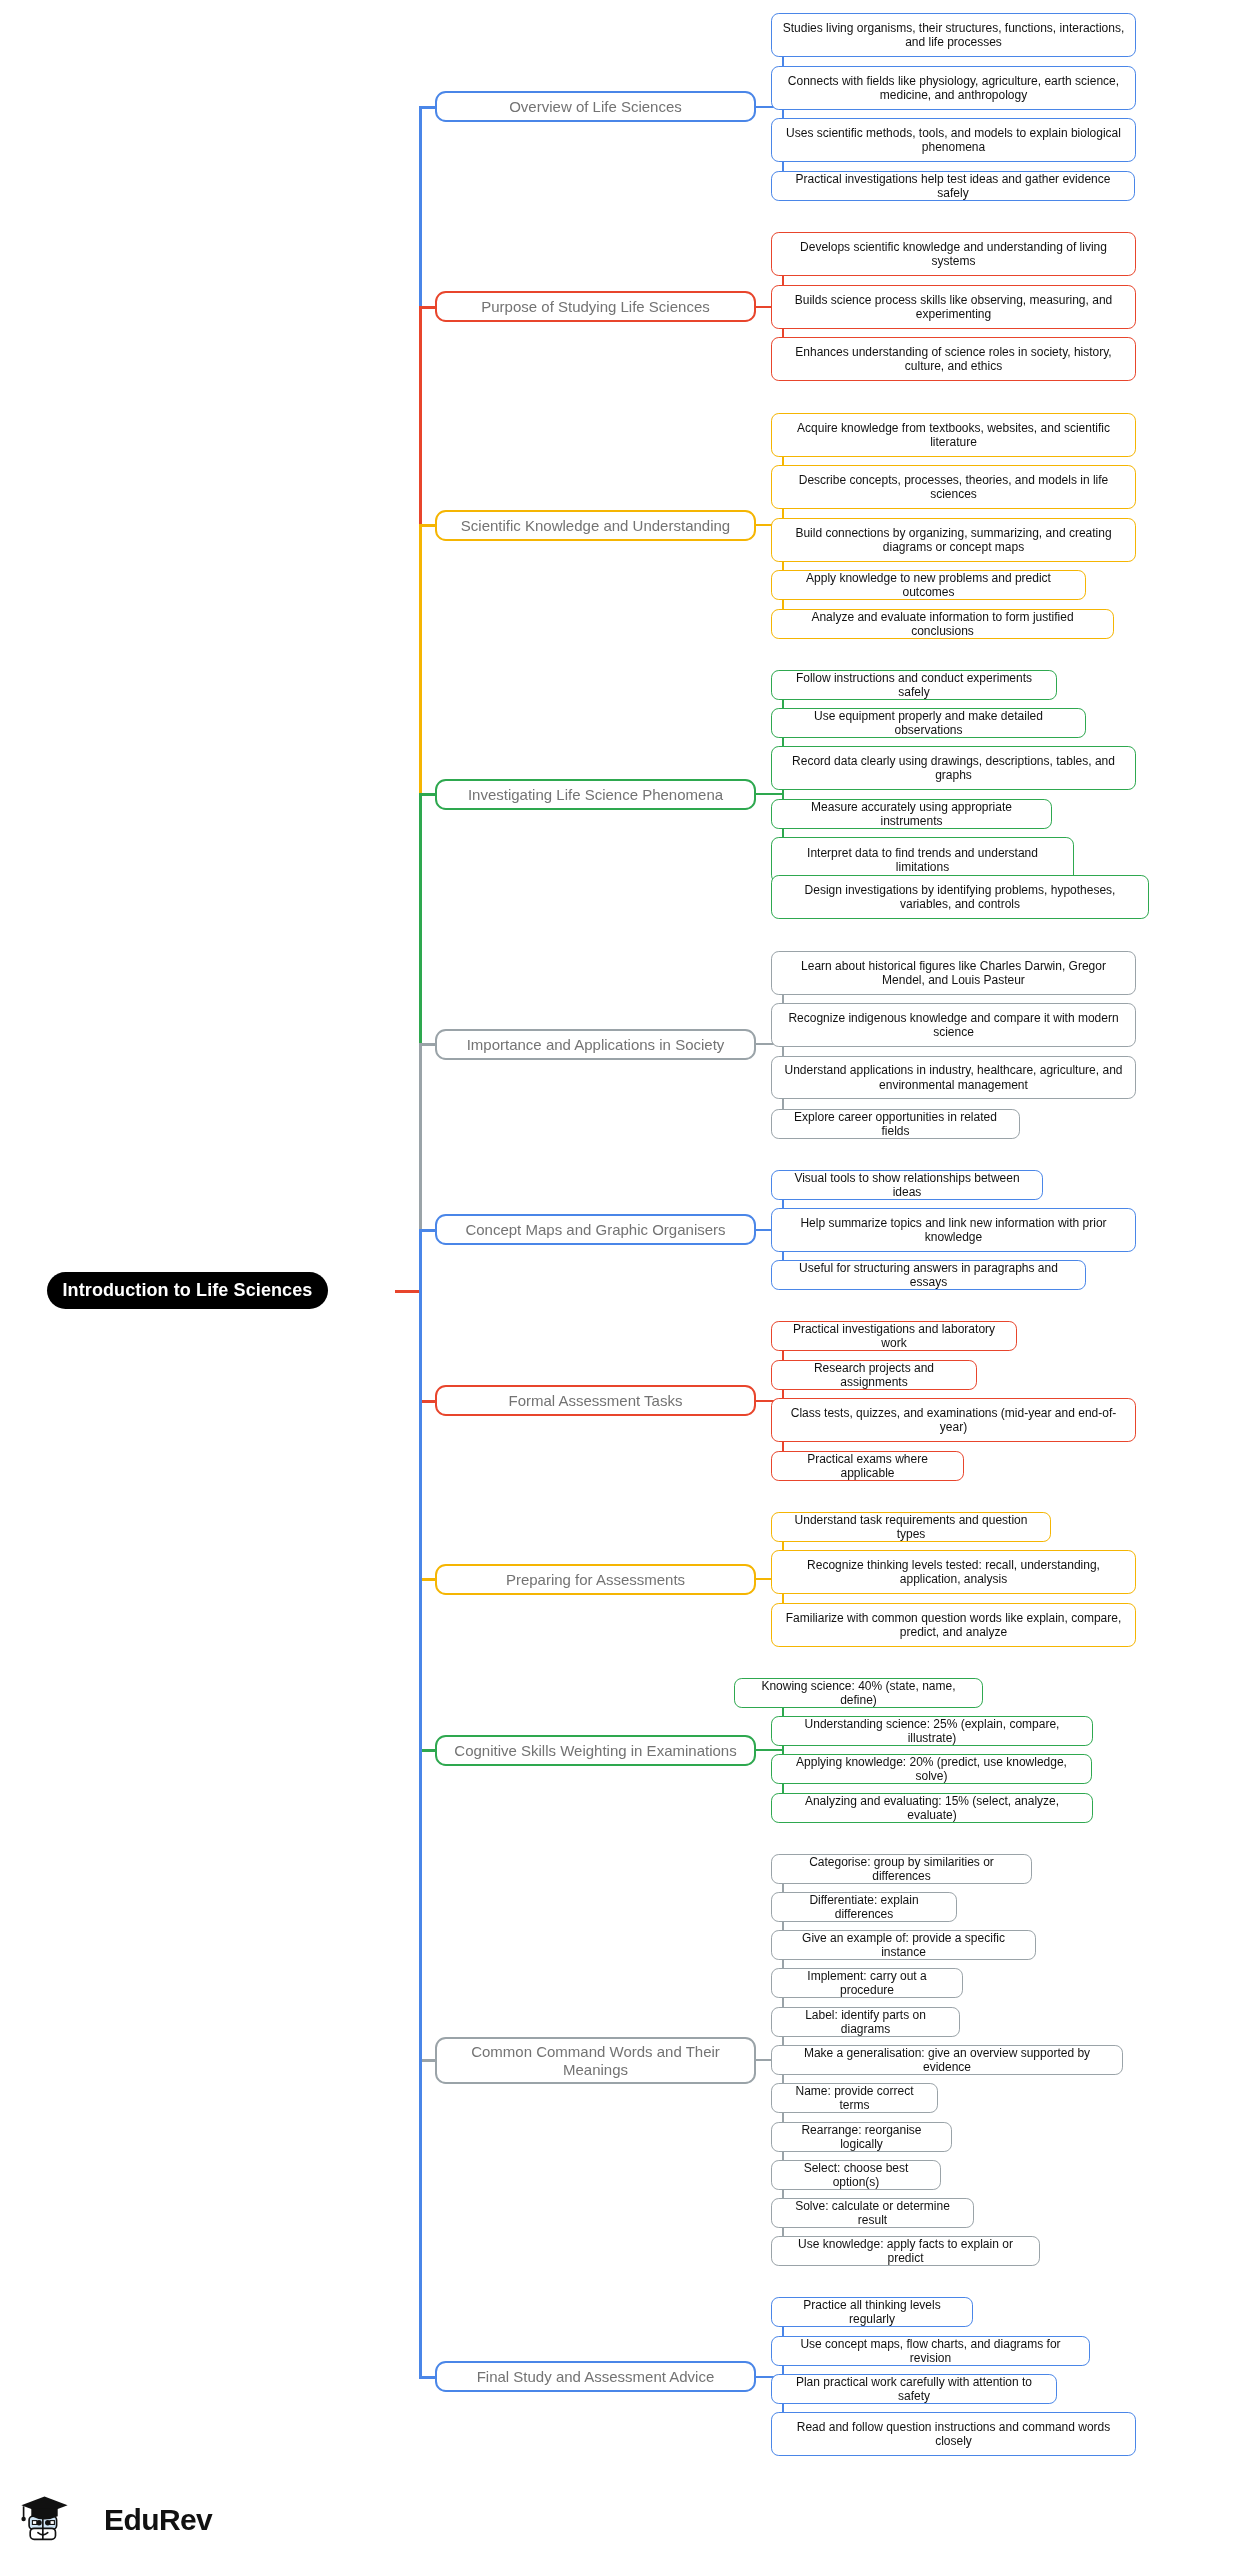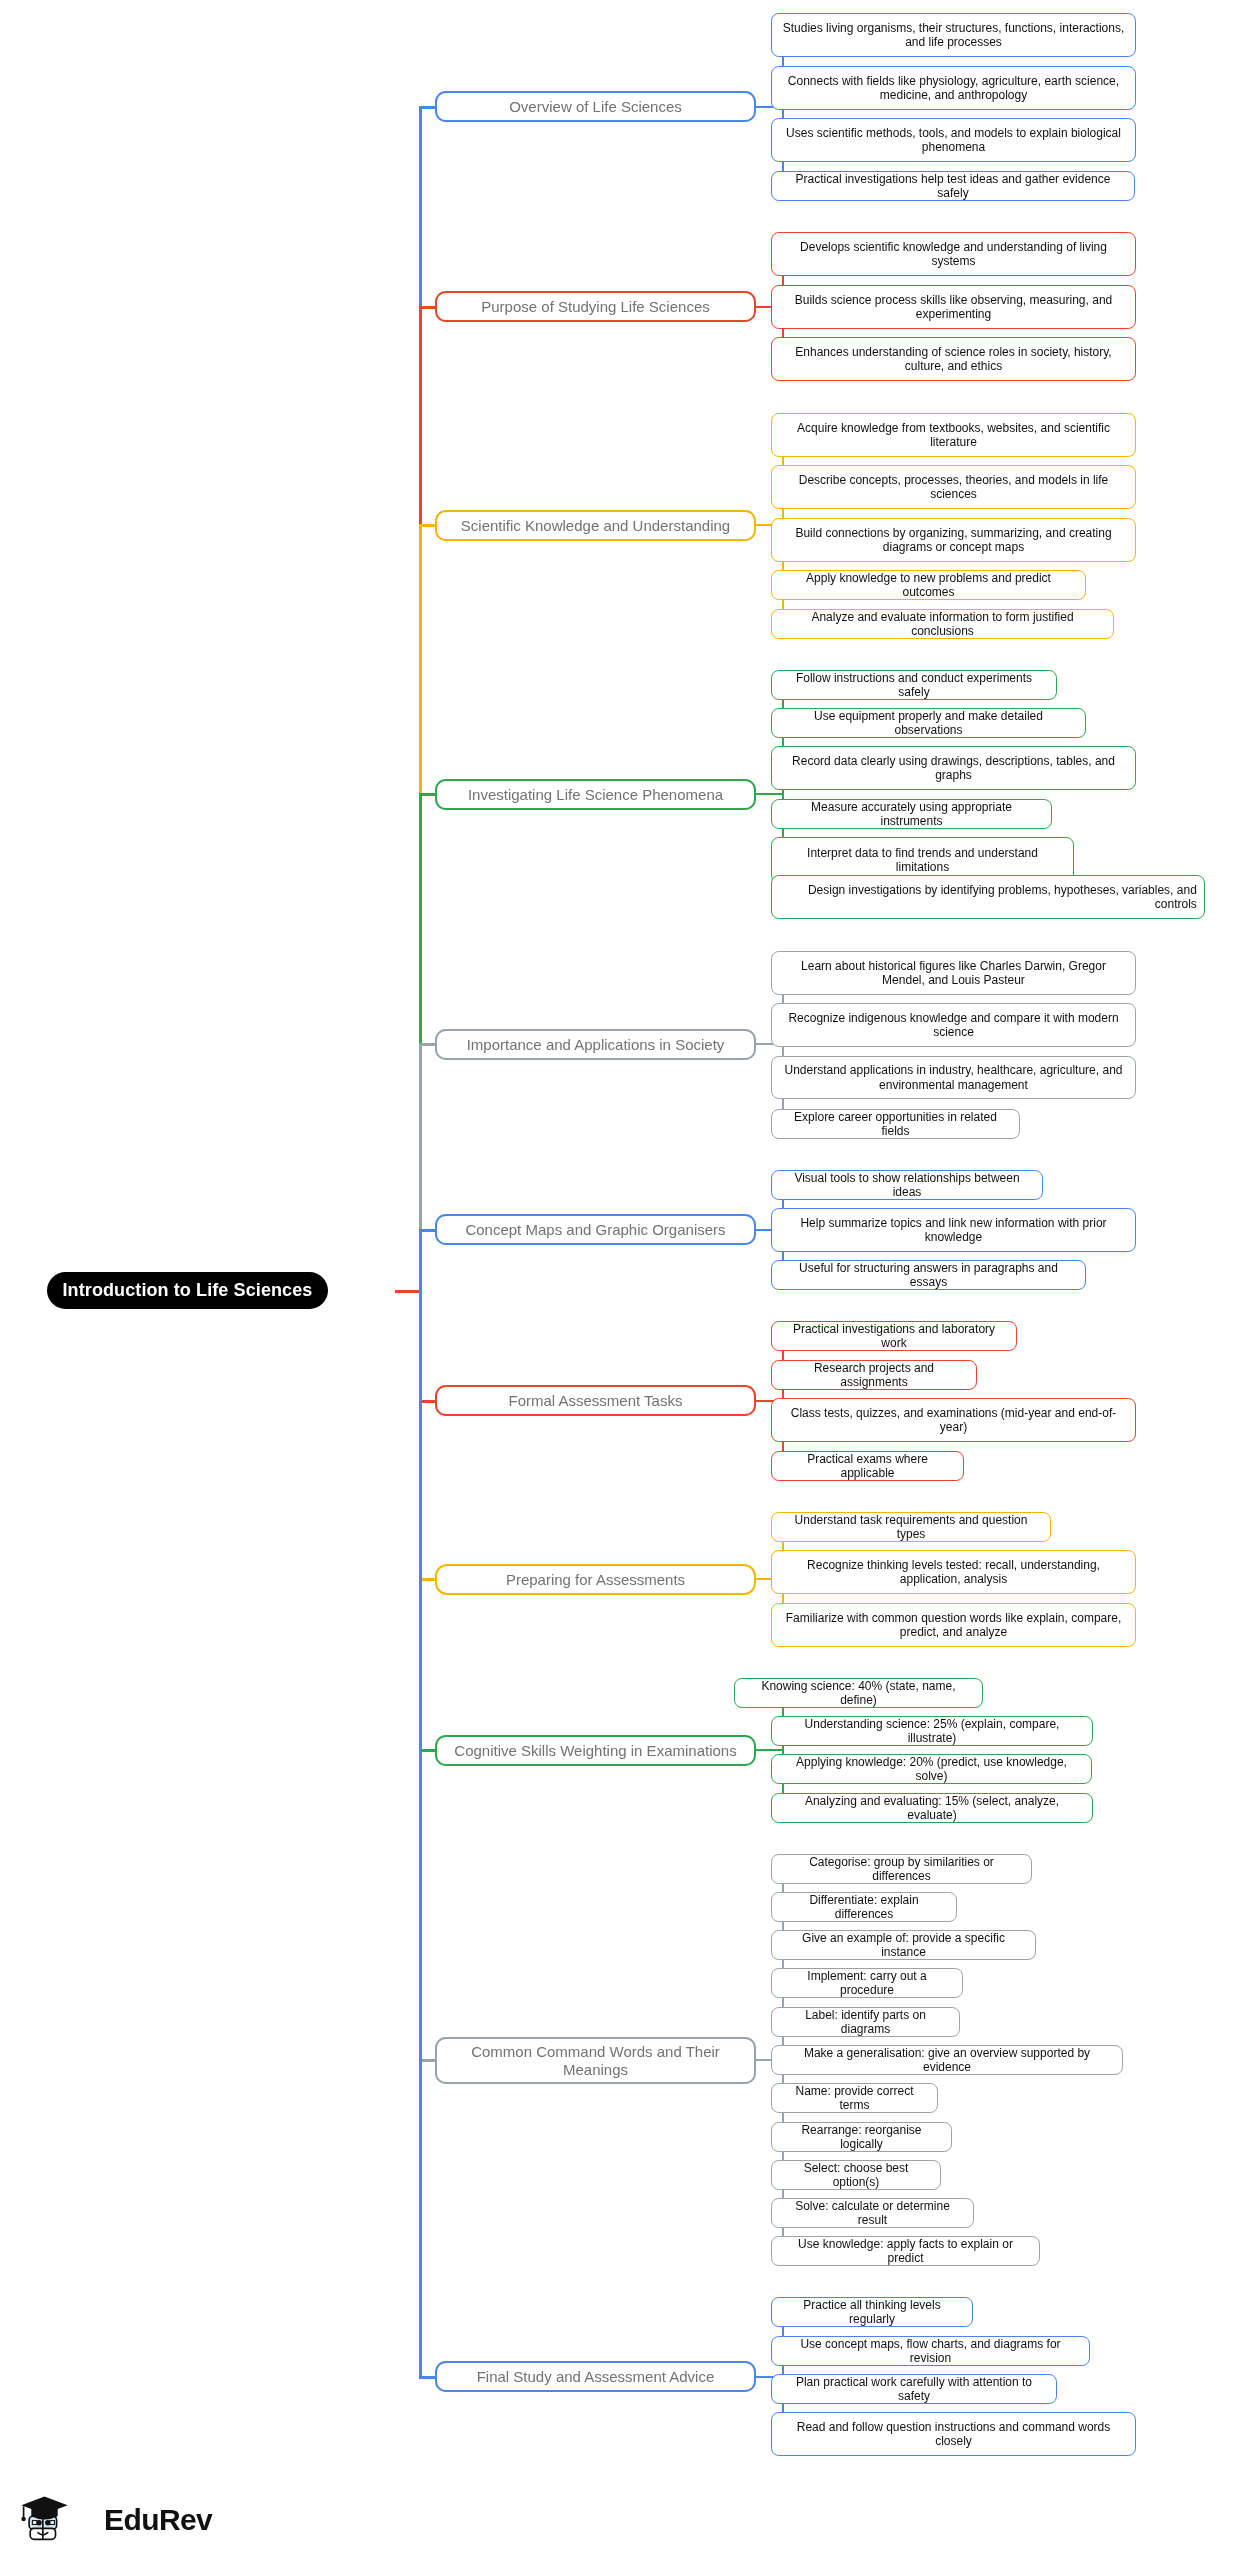--- a/index.html
+++ b/index.html
@@ -260,21 +260,21 @@
       </div>
       <div class="leaf-node" style="left: 771px; top: 746px; width: 365px; height: 44px; border-color: rgb(46, 168, 79);">
         <span>Record data clearly using drawings, descriptions, tables, and graphs</span>
       </div>
       <div class="leaf-node" style="left: 771px; top: 799px; width: 281px; height: 30px; border-color: rgb(46, 168, 79);">
         <span>Measure accurately using appropriate instruments</span>
       </div>
       <div class="leaf-node" style="left: 771px; top: 837px; width: 303px; height: 46px; border-color: rgb(46, 168, 79);">
         <span>Interpret data to find trends and understand limitations</span>
       </div>
-      <div class="leaf-node" style="left: 771px; top: 875px; width: 434px; height: 44px; border-color: rgb(46, 168, 79); text-align: right;">
+      <div class="leaf-node" style="left: 771px; top: 875px; width: 378px; height: 44px; border-color: rgb(46, 168, 79);">
         <span>Design investigations by identifying problems, hypotheses, variables, and controls</span>
       </div>
       <div class="branch-node" style="left: 435px; top: 1029px; width: 321px; height: 31px; border-color: rgb(154, 163, 168);">
         <span>Importance and Applications in Society</span>
       </div>
       <div class="leaf-node" style="left: 771px; top: 951px; width: 365px; height: 44px; border-color: rgb(154, 163, 168);">
         <span>Learn about historical figures like Charles Darwin, Gregor Mendel, and Louis Pasteur</span>
       </div>
       <div class="leaf-node" style="left: 771px; top: 1003px; width: 365px; height: 44px; border-color: rgb(154, 163, 168);">
         <span>Recognize indigenous knowledge and compare it with modern science</span>
@@ -305,21 +305,21 @@
       </div>
       <div class="leaf-node" style="left: 771px; top: 1360px; width: 206px; height: 30px; border-color: rgb(232, 69, 44);">
         <span>Research projects and assignments</span>
       </div>
       <div class="leaf-node" style="left: 771px; top: 1398px; width: 365px; height: 44px; border-color: rgb(232, 69, 44);">
         <span>Class tests, quizzes, and examinations (mid-year and end-of-year)</span>
       </div>
       <div class="leaf-node" style="left: 771px; top: 1451px; width: 193px; height: 30px; border-color: rgb(232, 69, 44);">
         <span>Practical exams where applicable</span>
       </div>
-      <div class="branch-node" style="left: 435px; top: 1564px; width: 321px; height: 31px; border-color: rgb(245, 181, 2); border-radius: 12px;">
+      <div class="branch-node" style="left: 435px; top: 1564px; width: 321px; height: 31px; border-color: rgb(245, 181, 2);">
         <span>Preparing for Assessments</span>
       </div>
       <div class="leaf-node" style="left: 771px; top: 1512px; width: 280px; height: 30px; border-color: rgb(245, 181, 2);">
         <span>Understand task requirements and question types</span>
       </div>
       <div class="leaf-node" style="left: 771px; top: 1550px; width: 365px; height: 44px; border-color: rgb(245, 181, 2);">
         <span>Recognize thinking levels tested: recall, understanding, application, analysis</span>
       </div>
       <div class="leaf-node" style="left: 771px; top: 1603px; width: 365px; height: 44px; border-color: rgb(245, 181, 2);">
         <span>Familiarize with common question words like explain, compare, predict, and analyze</span>

